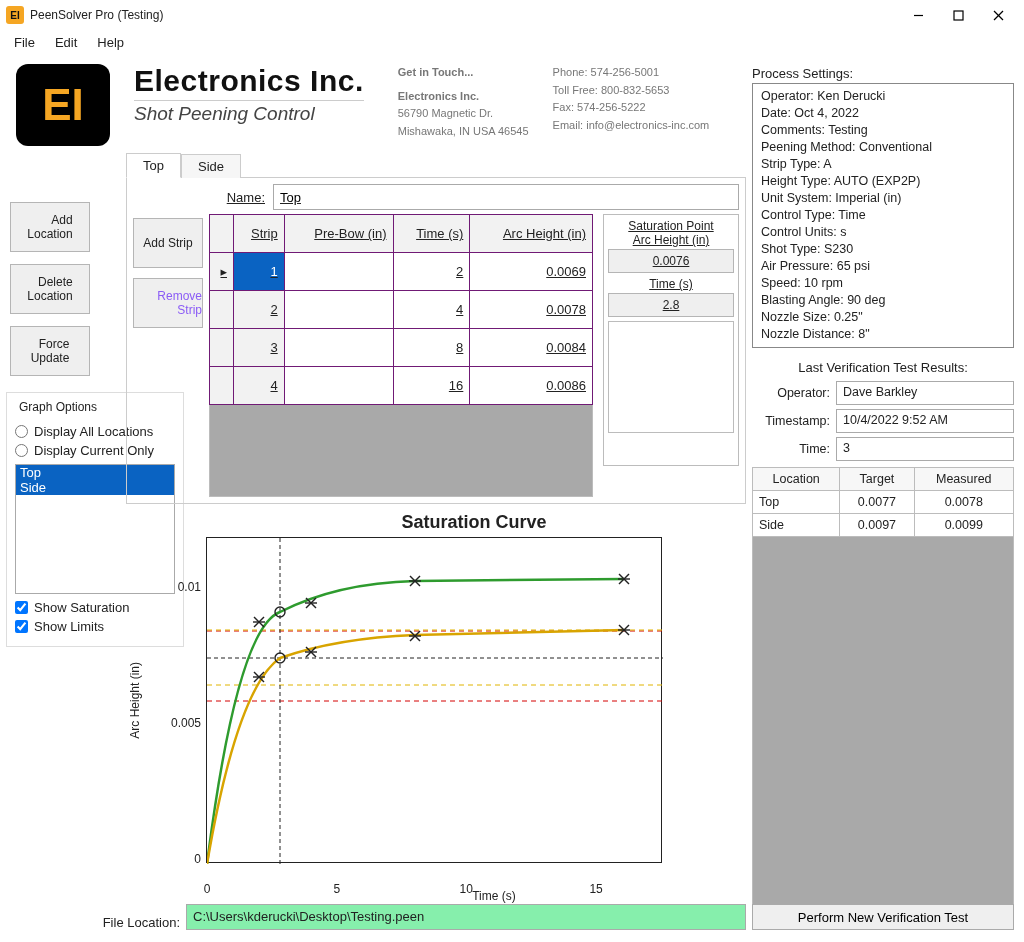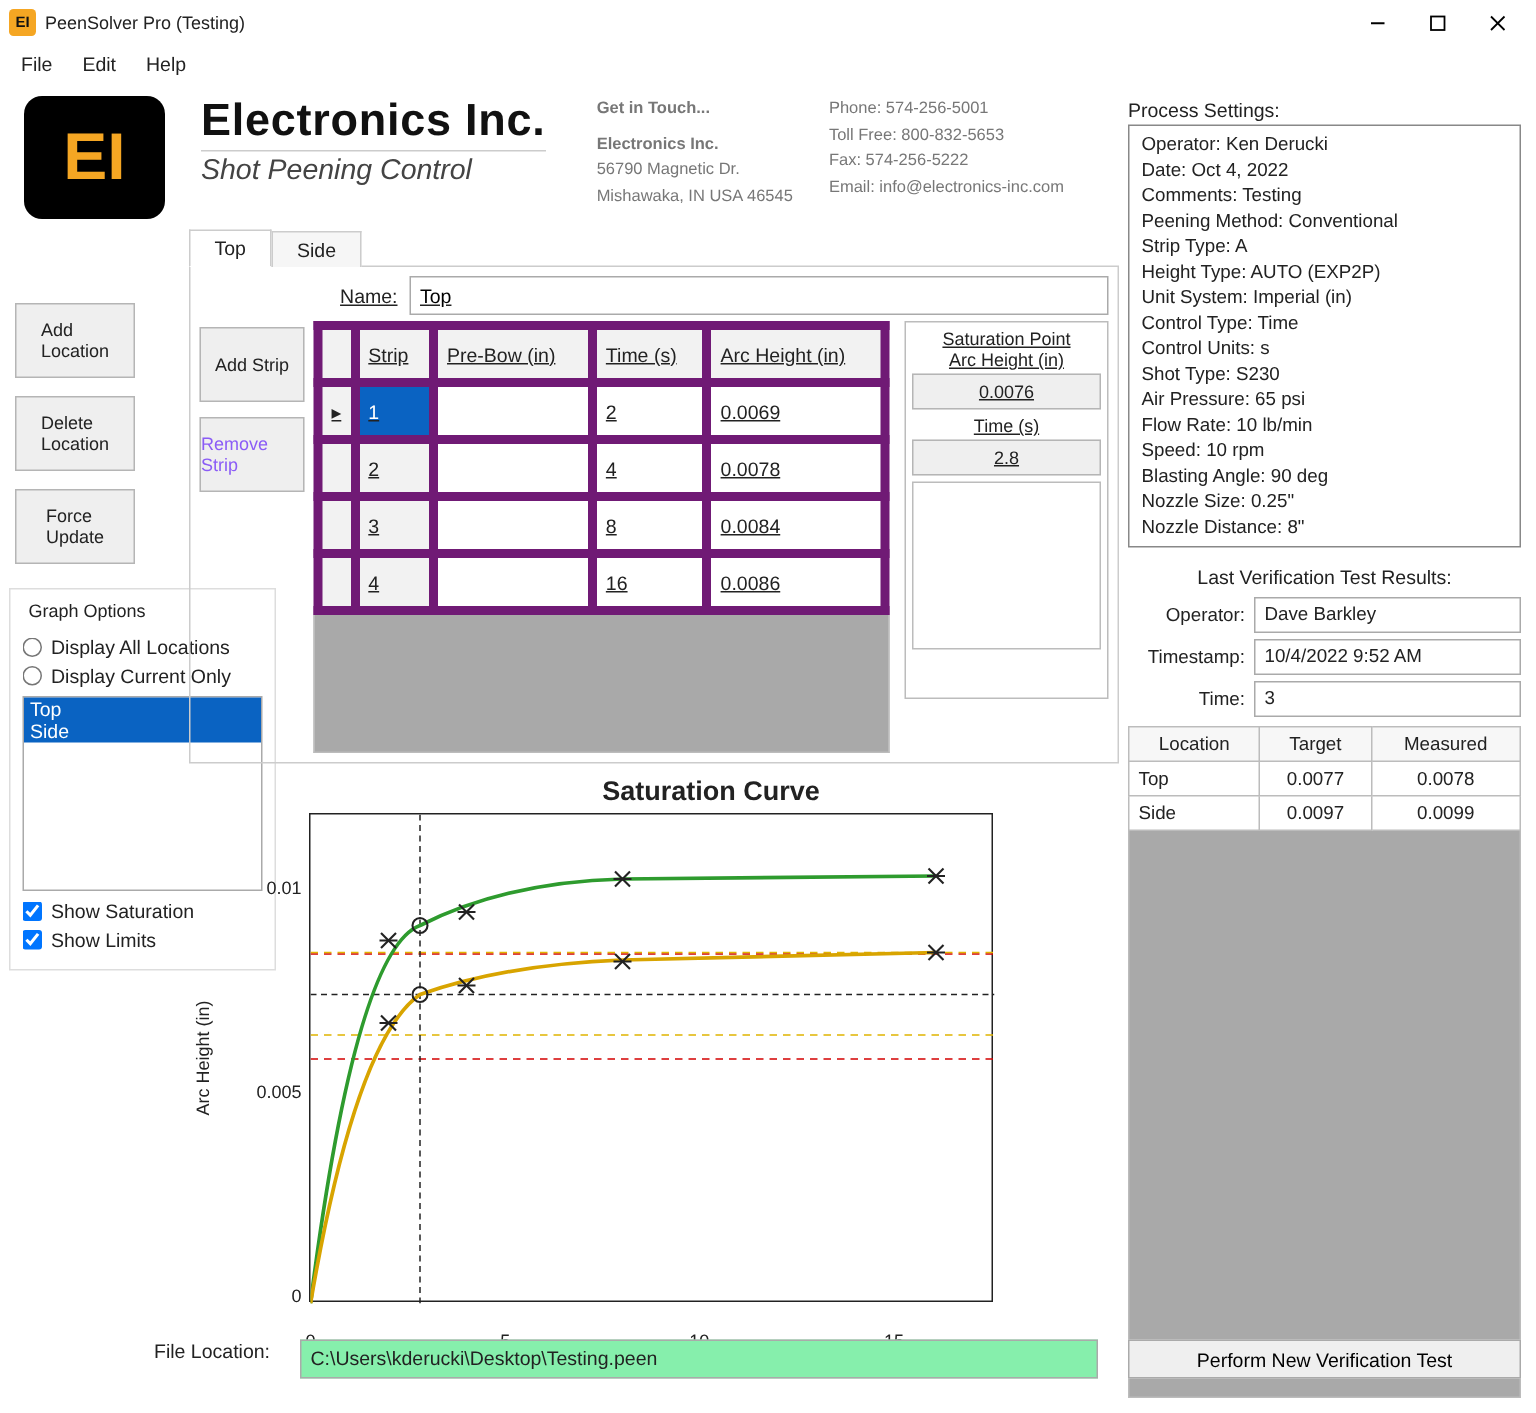--- a/index.html
+++ b/index.html
@@ -18,37 +18,37 @@
   .logo-box { width: 94px; height: 82px; background: #000; border-radius: 12px; display: flex; align-items: center; justify-content: center; }
   .logo-box span { color: #f5a623; font-weight: 900; font-size: 44px; font-family: Arial, sans-serif; }
   .brand-text .line1 { font-size: 30px; font-weight: 600; letter-spacing: 0.5px; color: #111; }
   .brand-text .line2 { font-size: 19px; font-style: italic; color: #444; border-top: 1px solid #ccc; padding-top: 2px; margin-top: 2px; }
   .contact-block { font-size: 11px; color: #777; line-height: 1.6; }
   .contact-block .b { font-weight: 600; }
   
   .main-grid { display: grid; grid-template-columns: 190px 1fr 262px; gap: 6px; padding: 0 10px; }
   
   .left-col { display: flex; flex-direction: column; gap: 6px; padding-top: 50px; }
-  .sq-btn { width: 80px; height: 50px; border: 1px solid #b5b5b5; background: #efefef; display: flex; align-items: center; justify-content: center; text-align: left; font-size: 12px; line-height: 1.2; cursor: default; }
+  .sq-btn { width: 80px; height: 50px; border: 1px solid #b5b5b5; background: #efefef; display: flex; align-items: center; justify-content: center; text-align: right; font-size: 12px; line-height: 1.2; cursor: default; }
   .sq-btn.disabled { color: #8b5cf6; }
   
   .center-col { }
   
   .tabs-row { display: flex; align-items: flex-end; margin-left: -80px; }
   .tab { padding: 4px 16px; border: 1px solid #ccc; background: #f6f6f6; font-size: 13px; border-bottom: none; position: relative; top: 1px; }
   .tab.active { background: #fff; border-bottom: 1px solid #fff; }
   .name-row { display: flex; align-items: center; gap: 8px; margin-bottom: 4px; }
   .name-row label { width: 56px; text-align: right; font-size: 13px; }
   .name-row input { flex: 1; height: 26px; padding: 2px 6px; border: 1px solid #aaa; background: #fff; font-size: 13px; }
   
   .data-zone { display: flex; gap: 10px; }
   
   .grid-wrap { flex: 1; }
   table.data { border-collapse: collapse; width: 100%; background: #fff; }
-  table.data th, table.data td { border: 6px solid #701a75; padding: 4px 6px; text-align: left; font-size: 13px; height: 38px; }
+  table.data th, table.data td { border: 1px solid #701a75; padding: 4px 6px; text-align: right; font-size: 13px; height: 38px; }
   table.data th { background: #f2f2f2; font-weight: 400; }
   table.data .rowhead { background: #f2f2f2; width: 24px; }
   table.data .sel { background: #0a63c2; color: #fff; }
   table.data .stripcell { background: #f2f2f2; }
   .grid-fill { background: #a9a9a9; height: 92px; border: 1px solid #bcbcbc; border-top: none; }
   
   .sat-box { width: 136px; border: 1px solid #bcbcbc; padding: 4px; font-size: 12px; height: 252px; }
   .sat-box .t { text-align: center; }
   .sat-box .valbox { border: 1px solid #b5b5b5; background: #efefef; text-align: center; padding: 4px 0; margin: 2px 0 4px; }
   .sat-box .fill { border: 1px solid #bcbcbc; height: 112px; margin-top: 4px; }
@@ -78,21 +78,21 @@
   .verif-row { display: flex; align-items: center; gap: 6px; margin-bottom: 4px; }
   .verif-row label { width: 78px; text-align: right; font-size: 12.5px; }
   .verif-row .val { flex: 1; border: 1px solid #aaa; padding: 3px 6px; background: #fff; font-size: 12.5px; height: 24px; }
   
   table.results { width: 100%; border-collapse: collapse; margin-top: 6px; }
   table.results th, table.results td { border: 1px solid #bcbcbc; padding: 4px 6px; font-size: 12.5px; text-align: center; }
   table.results th { background: #f7f7f7; font-weight: 400; }
   table.results td:first-child { text-align: left; }
   .results-fill { background: #a9a9a9; height: 378px; border: 1px solid #bcbcbc; border-top: none; }
   
-  .footer-row { position: absolute; bottom: 23px; left: 10px; right: 10px; display: flex; align-items: flex-start; gap: 20px; }
+  .footer-row { position: absolute; bottom: 12px; left: 10px; right: 10px; display: flex; align-items: flex-end; gap: 6px; }
   .footer-row label { font-size: 13px; width: 170px; text-align: right; }
   .footer-row .path { flex: 1; border: 1px solid #aaa; padding: 4px 6px; font-size: 13px; background: #86efac; height: 26px; }
   .footer-row .btn { width: 262px; height: 26px; border: 1px solid #aaa; background: #efefef; font-size: 13px; }
 </style>
 </head>
 <body>
 
 <div class="titlebar">
   <div class="app-icon">
       <span>EI</span>
@@ -349,21 +349,20 @@
         <div>Date: Oct 4, 2022</div>
         <div>Comments: Testing</div>
       <div>Peening Method: Conventional</div>
         <div>Strip Type: A</div>
         <div>Height Type: AUTO (EXP2P)</div>
       <div>Unit System: Imperial (in)</div>
         <div>Control Type: Time</div>
         <div>Control Units: s</div>
       <div>Shot Type: S230</div>
         <div>Air Pressure: 65 psi</div>
-        <div>Flow Rate: 10 lb/min</div>
       <div>Speed: 10 rpm</div>
         <div>Blasting Angle: 90 deg</div>
         <div>Nozzle Size: 0.25"</div>
       <div>Nozzle Distance: 8"</div>
     </div>
 
     <div class="verif-title">Last Verification Test Results:</div>
     <div class="verif-row">
         <label>Operator:</label>
         <div class="val">Dave Barkley</div>

